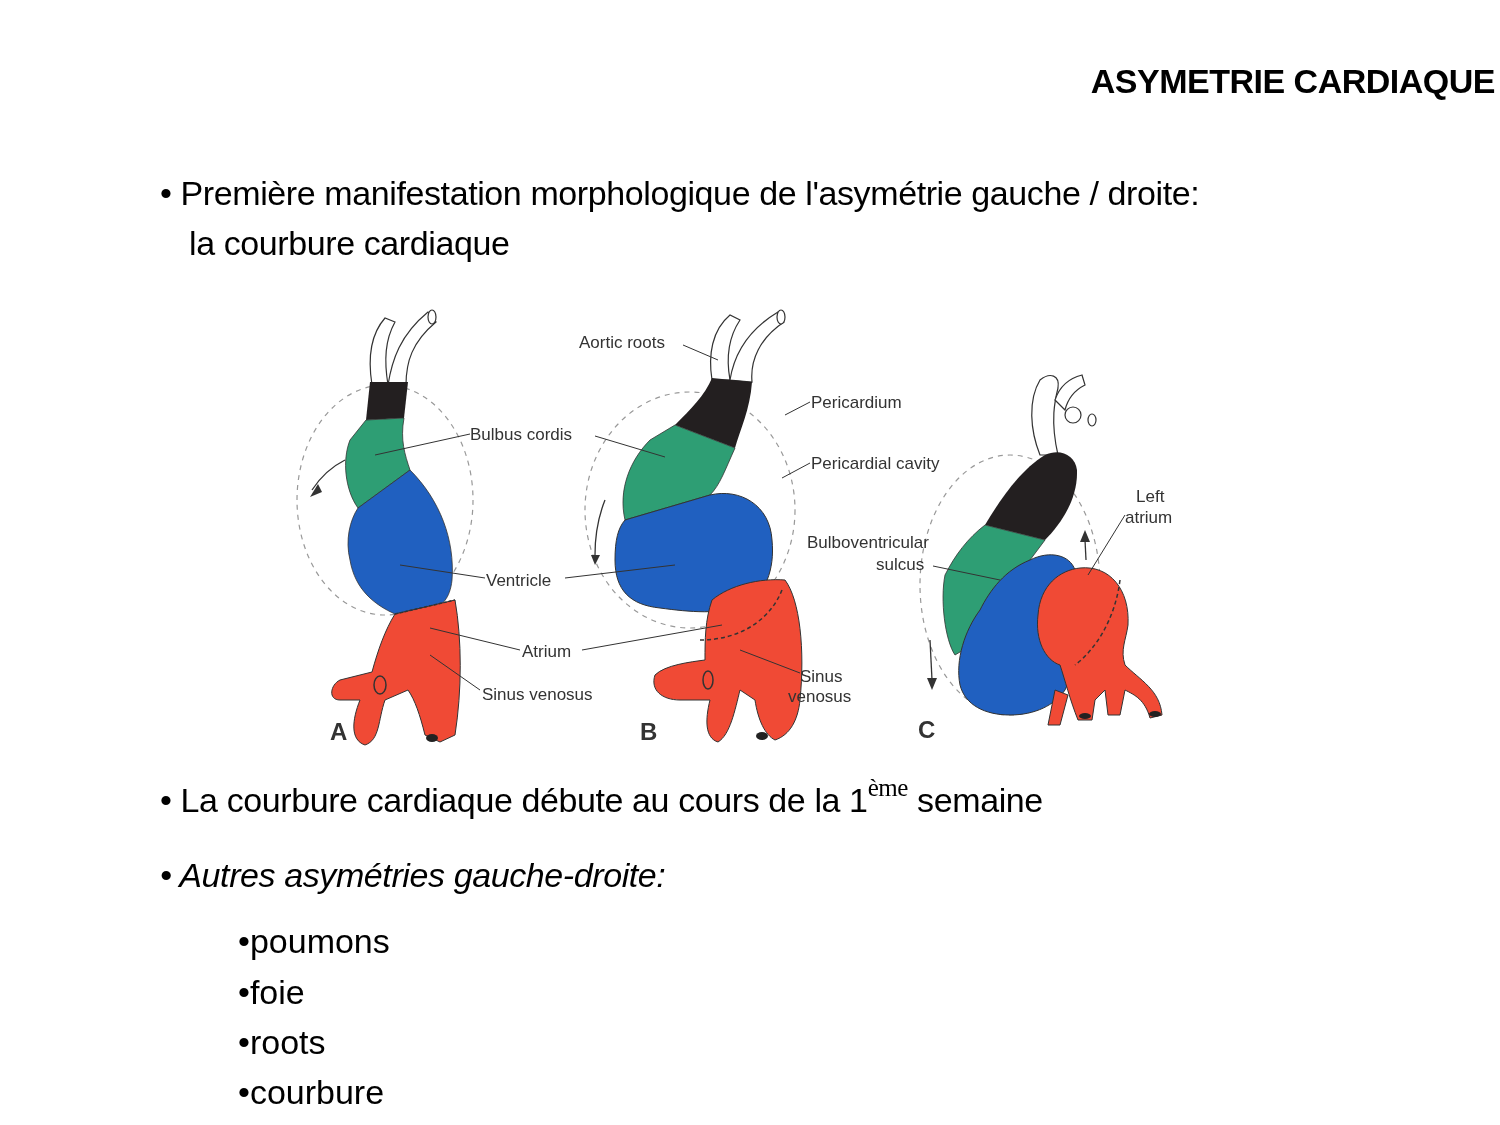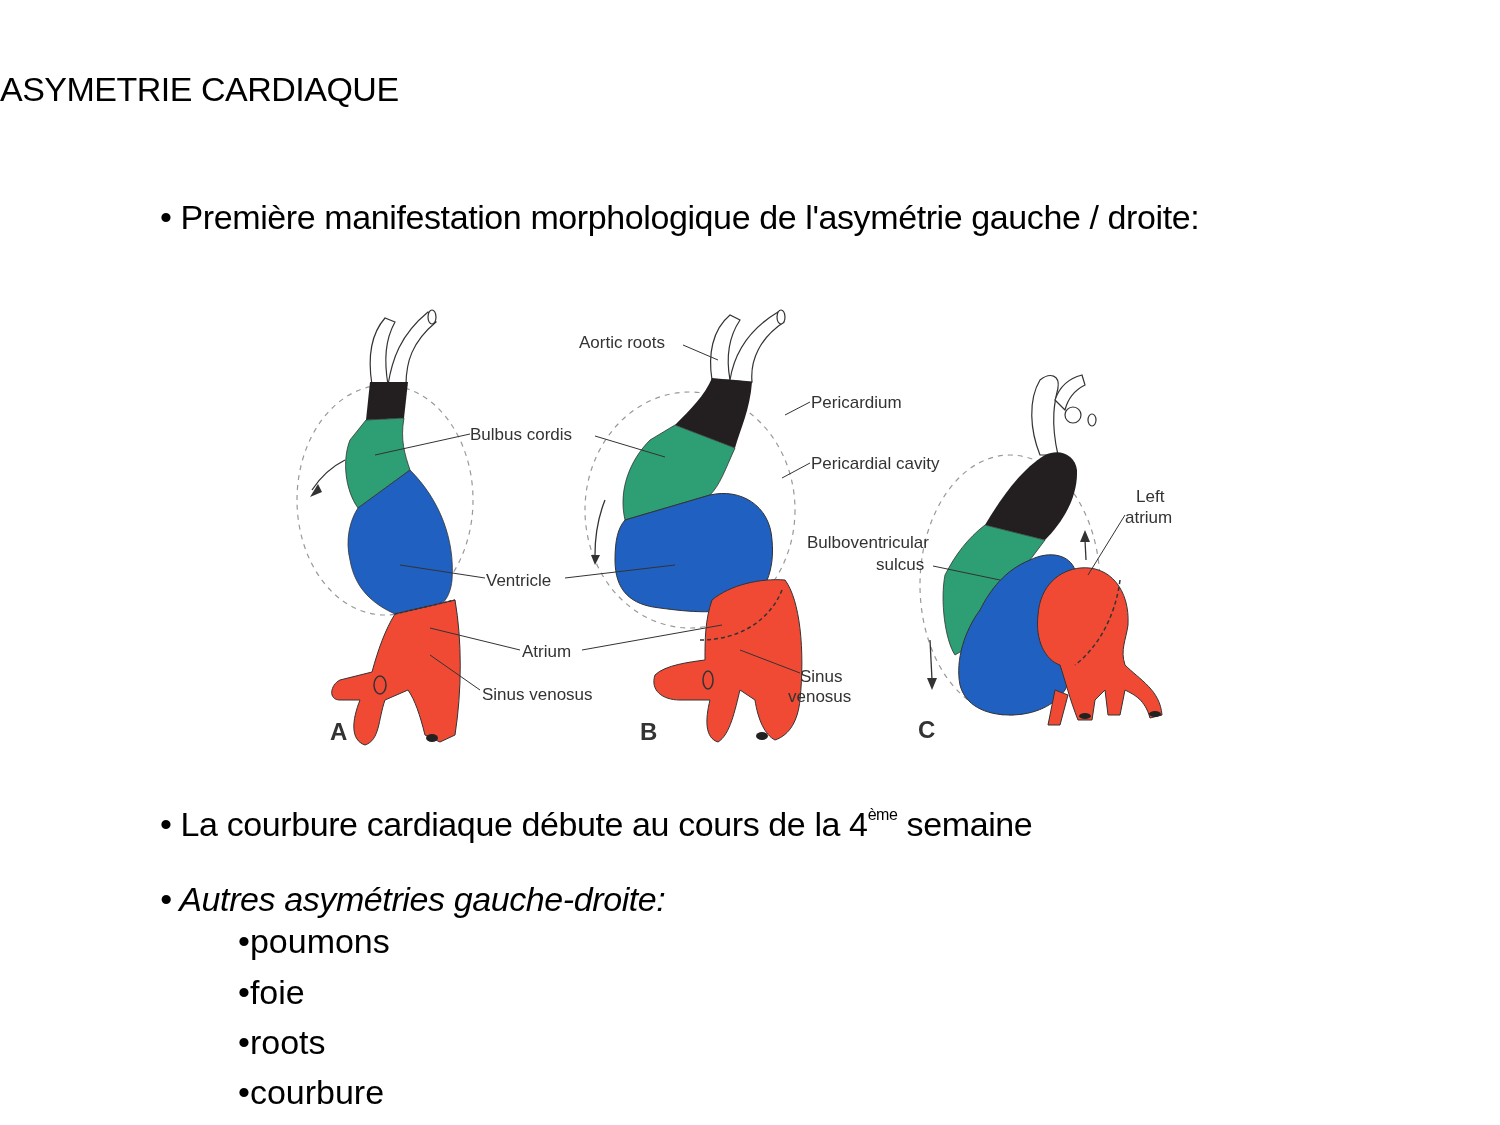--- a/index.html
+++ b/index.html
@@ -1,38 +1,39 @@
 <!DOCTYPE html>
 <html><head>
 <meta charset="utf-8">
 <style>
   html, body { margin: 0; padding: 0; background: #ffffff; }
   body { width: 1500px; height: 1125px; position: relative; overflow: hidden;
          font-family: "Liberation Sans", "DejaVu Sans", sans-serif; color: #000; }
-  .title { position: absolute; left: 0; width: 1495px; top: 70px; text-align: left;
-           font-weight: normal; font-size: 34px; letter-spacing: -0.5px; }
-  .bullet { position: absolute; font-size: 34px; line-height: 50px; white-space: nowrap; letter-spacing: -0.4px; margin-top: 24px; }
+  .title { position: absolute; left: 0; width: 1495px; top: 62px; text-align: right;
+           font-weight: bold; font-size: 34px; letter-spacing: -0.5px; }
+  .bullet { position: absolute; font-size: 34px; line-height: 50px; white-space: nowrap; letter-spacing: -0.4px; }
   .b1 { left: 160px; top: 168px; }
   .b1 .cont { display: block; padding-left: 29px; }
   .b2 { left: 160px; top: 775px; }
   .b3 { left: 160px; top: 850px; font-style: italic; }
   .sub { position: absolute; left: 238px; font-size: 34px; line-height: 50px; white-space: nowrap; margin-top: 16px; }
-  sup { font-size: 16px; vertical-align: 16px; line-height: 0; }
+  sup { font-size: 25px; vertical-align: 16px; line-height: 0; font-family: Liberation Serif, serif; }
   .figure { position: absolute; left: 290px; top: 300px; width: 910px; height: 455px; }
   .lbl { font-family: "Liberation Sans", sans-serif; font-size: 17px; fill: #333; }
   .letter { font-family: "Liberation Sans", sans-serif; font-size: 24px; font-weight: bold; fill: #333; }
 </style>
 </head>
 <body>
 
 <div class="title">ASYMETRIE CARDIAQUE</div>
 
 <div class="bullet b1">
   <span>•</span>
   <span>Première manifestation morphologique de l'asymétrie  gauche / droite:</span>
+  <span class="cont">la courbure cardiaque</span>
 </div>
 
 <svg class="figure" viewBox="290 300 910 455" width="910" height="455" xmlns="http://www.w3.org/2000/svg">
 
   <g>
     <ellipse cx="385" cy="500" rx="88" ry="115" fill="none" stroke="#999" stroke-dasharray="5,5" stroke-width="1.2"></ellipse>
     <path d="M312,490 Q325,470 345,460" fill="none" stroke="#333" stroke-width="1.3"></path>
     <polygon points="310,497 318,484 322,492" fill="#333"></polygon>
 
     <path d="M372,385 C368,360 370,335 385,318 L395,322 C385,340 384,360 388,385 Z" fill="#fff" stroke="#333" stroke-width="1.2"></path>
@@ -126,21 +127,21 @@
   <text class="lbl" x="522" y="657">Atrium</text>
   <text class="lbl" x="482" y="700">Sinus venosus</text>
   <text class="lbl" x="800" y="682">Sinus</text>
   <text class="lbl" x="788" y="702">venosus</text>
   <text class="lbl" x="1136" y="502">Left</text>
   <text class="lbl" x="1125" y="523">atrium</text>
 </svg>
 
 <div class="bullet b2">
   <span>•</span>
-  <span>La courbure cardiaque débute au cours de la 4</span><sup>ème</sup><span> semaine</span>
+  <span>La courbure cardiaque débute au cours de la 1</span><sup>ème</sup><span> semaine</span>
 </div>
 
 <div class="bullet b3">
   <span>•</span>
   <span>Autres asymétries gauche-droite:</span>
 </div>
 <div class="sub" style="top:900px">•poumons</div>
 <div class="sub" style="top:951px">•foie</div>
 <div class="sub" style="top:1001px">•roots</div>
 <div class="sub" style="top:1051px">•courbure</div>

